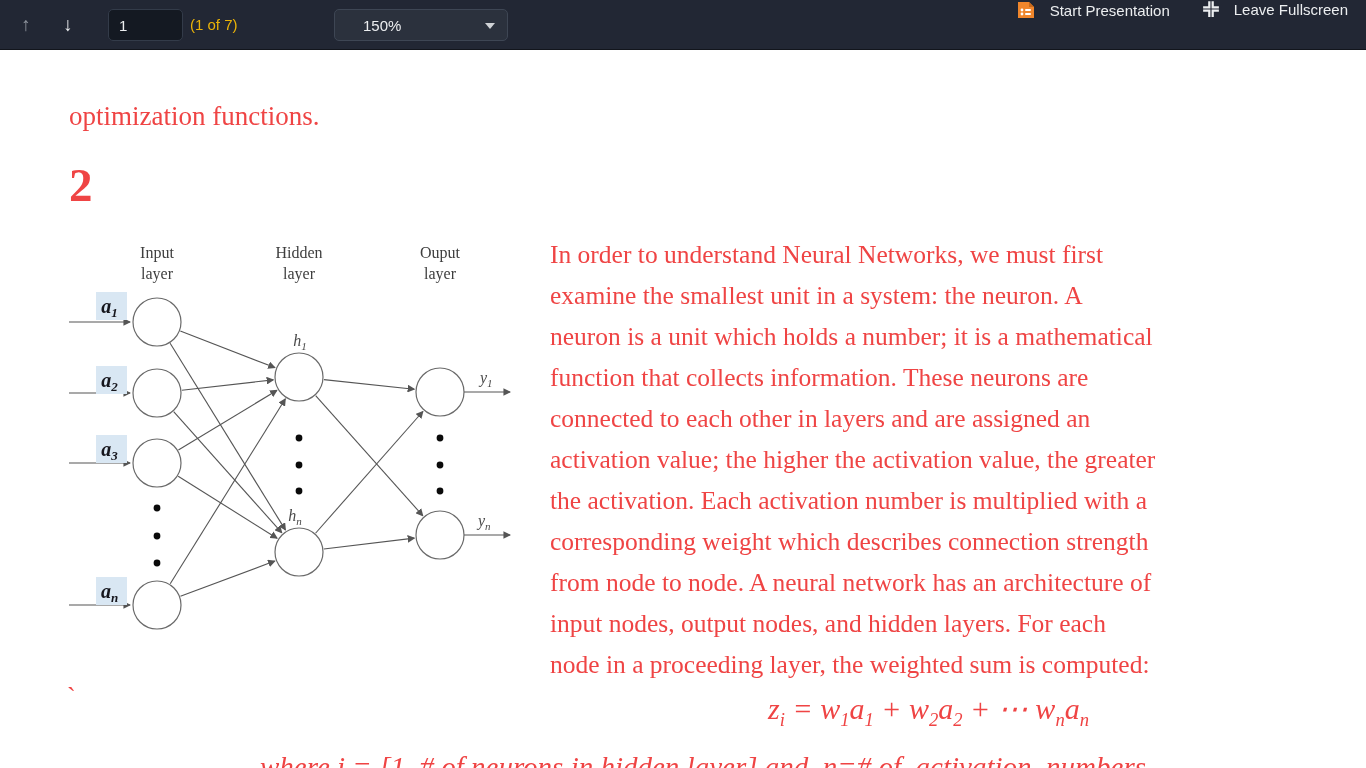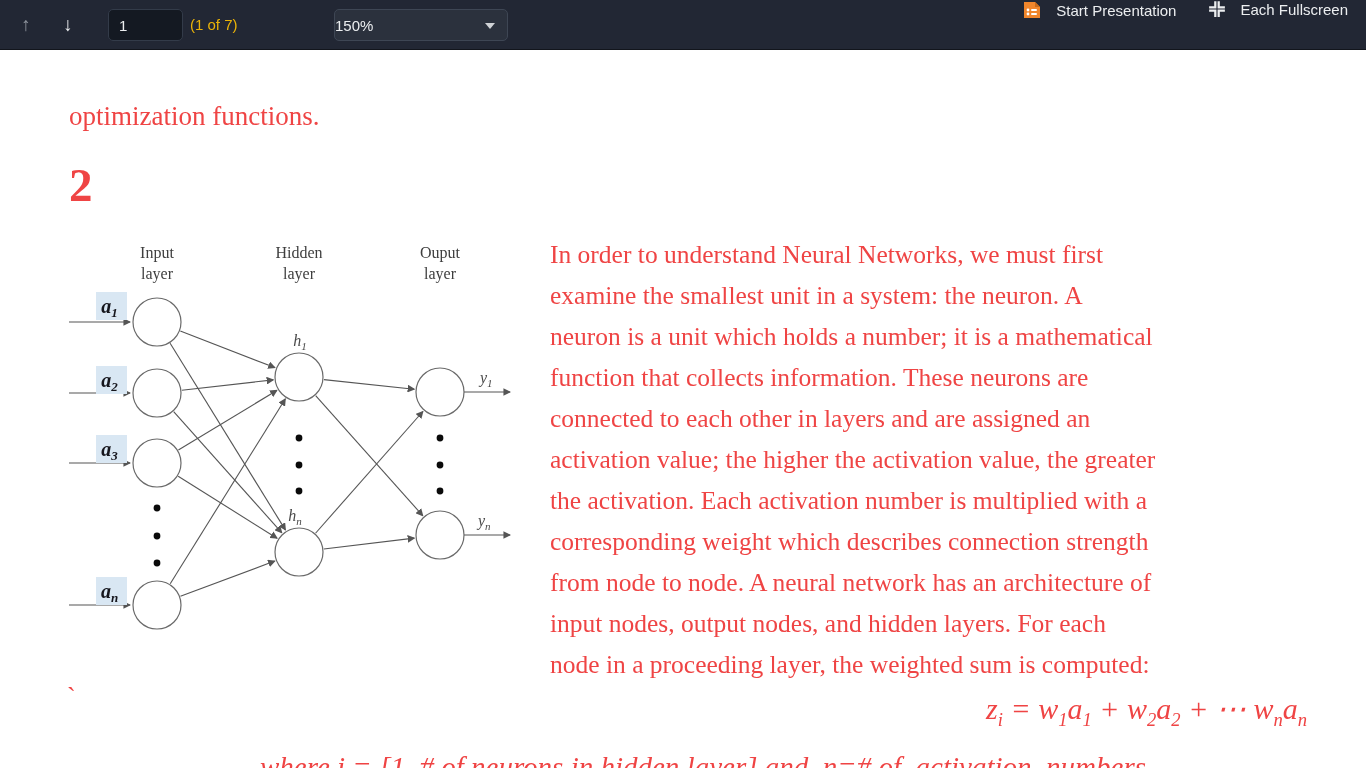--- a/index.html
+++ b/index.html
@@ -15,21 +15,21 @@
   .arrow-down { left:52px;  width:32px; color:#eceef0; font-size:19px; }
   .page-input { position:absolute; left:108px; top:9px; width:75px; height:32px;
                 background:#141922; border:1px solid #333b49; border-radius:5px;
                 color:#eceef0; font-size:15px; padding:0 10px;
                 font-family:"Liberation Sans", sans-serif; }
   .page-count { position:absolute; left:190px; top:0; height:36px; line-height:50px;
                 color:#eab308; font-size:15px; }
   .zoom-select { position:absolute; left:334px; top:9px; width:174px; height:32px;
                  background:#2b313d; border:1px solid #3e4654; border-radius:5px;
                  color:#eceef0; font-size:15px; display:flex; align-items:center;
-                 padding:0 0; cursor:pointer; }
+                 padding:0 28px; cursor:pointer; }
   .zoom-caret { position:absolute; right:12px; top:13px; width:0; height:0;
                 border-left:5px solid transparent; border-right:5px solid transparent;
                 border-top:6px solid #cfd2d6; }
   .tb-right { position:absolute; right:18px; top:0; height:50px; display:flex;
               align-items:flex-start; }
   .tb-action { display:flex; align-items:center; gap:14px; color:#eceef0;
                font-size:15px; cursor:pointer; }
   .gap30 { width:32px; }
 
   
@@ -37,21 +37,21 @@
           background:#ffffff; color:#ef4444; }
   .serif { font-family:"Liberation Serif", serif; }
 
   .intro-line { position:absolute; left:57px; top:51px; font-size:27px; }
   .sec-num   { position:absolute; left:57px;  top:108px; font-size:47px; font-weight:bold; }
   .sec-title { position:absolute; left:152px; top:108px; font-size:47px; font-weight:bold; }
 
   .para { position:absolute; left:538px; top:184px; width:810px;
           font-size:25.5px; line-height:41px; white-space:pre-line; }
 
-  .formula { position:absolute; left:538px; top:641px; width:757px; text-align:right;
+  .formula { position:absolute; left:538px; top:641px; width:757px; text-align:center;
              font-size:30px; font-style:italic; font-family:"Liberation Serif", serif; }
   .formula sub { font-size:0.62em; font-style:italic; }
 
   .where-line { position:absolute; left:248px; top:701px; font-size:29px;
                 font-style:italic; white-space:pre; }
 
   .stray { position:absolute; left:55px; top:632px; font-size:26px; }
 
   .nn-svg { position:absolute; left:55px; top:185px; }
 </style>
@@ -87,21 +87,21 @@
     <div class="gap30"></div>
     <div class="tb-action">
       <svg width="18" height="18" viewBox="0 0 16 16">
         <g stroke="#eceef0" stroke-width="2" fill="none">
           <path d="M6.5 1 V6.5 H1"></path>
           <path d="M9.5 1 V6.5 H15"></path>
           <path d="M6.5 15 V9.5 H1"></path>
           <path d="M9.5 15 V9.5 H15"></path>
         </g>
       </svg>
-      <span>Each Fullscreen</span>
+      <span>Leave Fullscreen</span>
     </div>
   </div>
 </div>
 
 <div class="page">
   <div class="intro-line serif">optimization functions.</div>
 
   <div class="sec-num serif">2</div>
 
   <svg id="nn-svg" class="nn-svg" width="460" height="435" viewBox="55 185 460 435">

